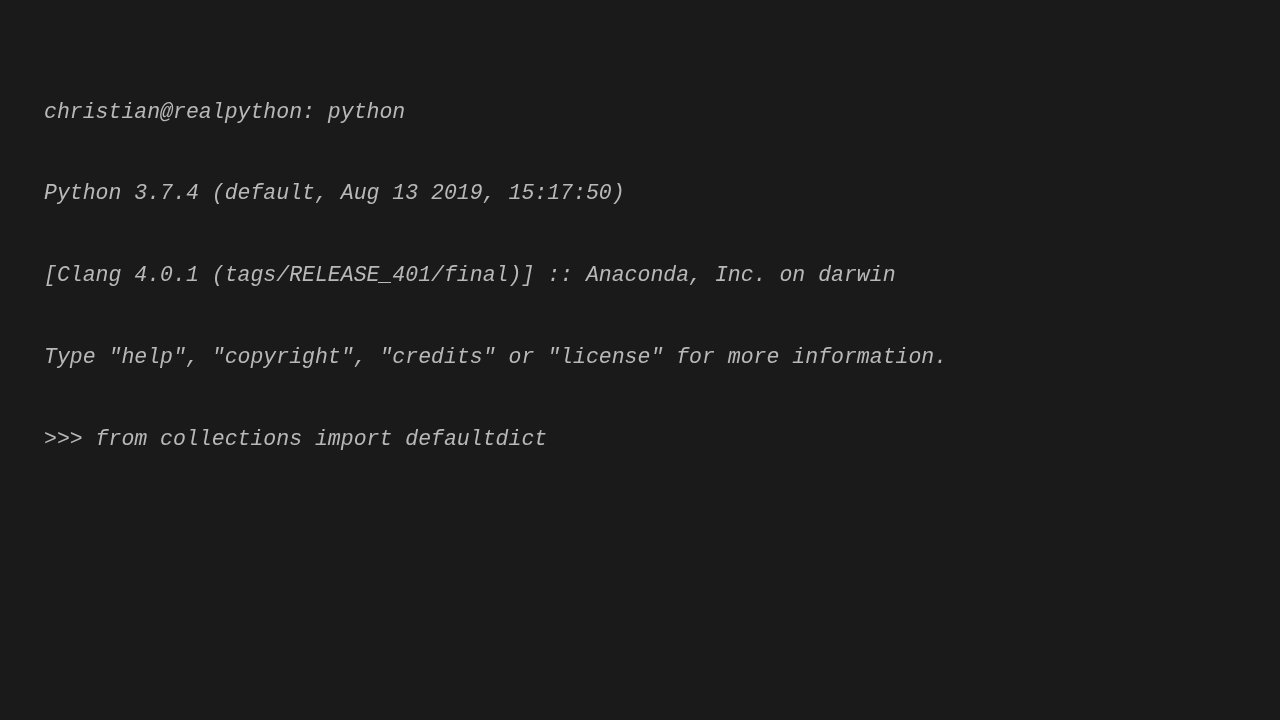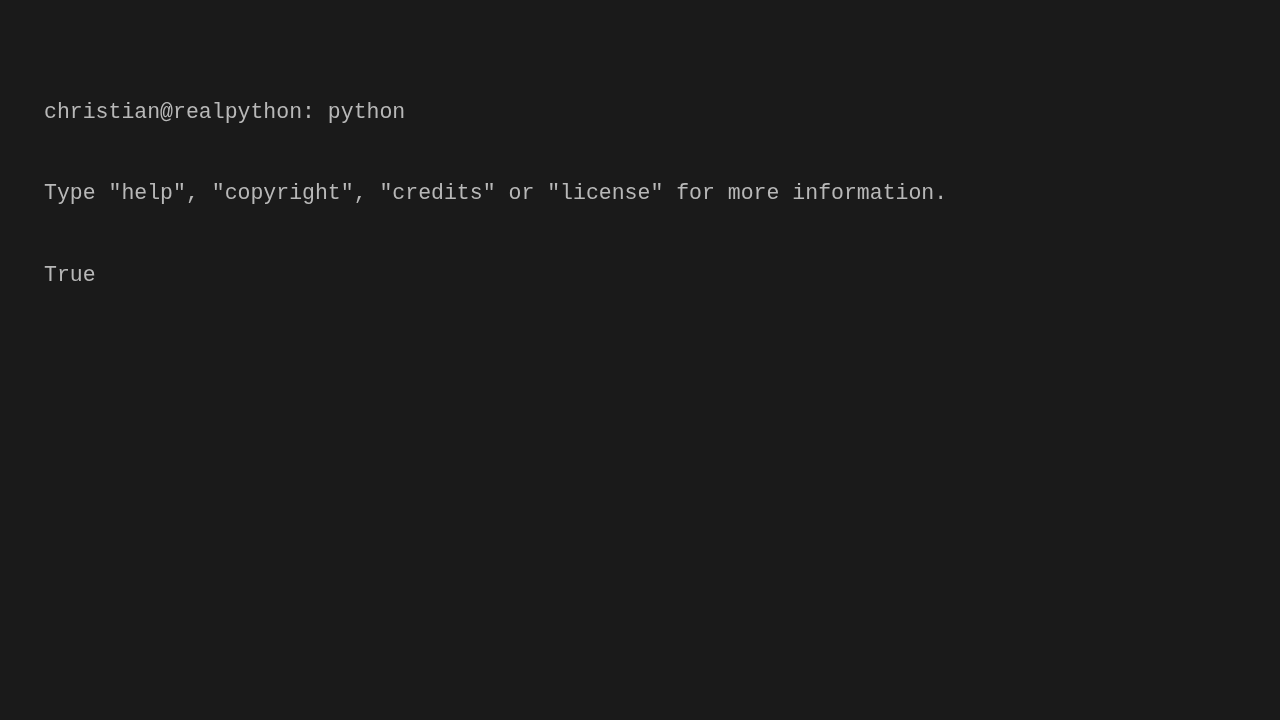--- a/index.html
+++ b/index.html
@@ -17,28 +17,31 @@
     padding: 44px 0 0 44px;
     letter-spacing: 0px;
     font-weight: 500;
   }
   .terminal {
     white-space: pre;
   }
   .line {
     display: block;
     min-height: 1.27em;
+    font-style: italic;
   }
 </style>
 </head>
 <body>
 
 <div class="terminal">
   <span class="line">christian@realpython: python</span>
+  <span class="line">Python 3.7.4 (default, Aug 13 2019, 15:17:50)</span>
+  <span class="line">[Clang 4.0.1 (tags/RELEASE_401/final)] :: Anaconda, Inc. on darwin</span>
   <span class="line">Type "help", "copyright", "credits" or "license" for more information.</span>
-  <span class="line">True</span>
+  <span class="line">&gt;&gt;&gt; from collections import defaultdict</span>
   
   
   
   
   
   
 </div>
 
 </body></html>

